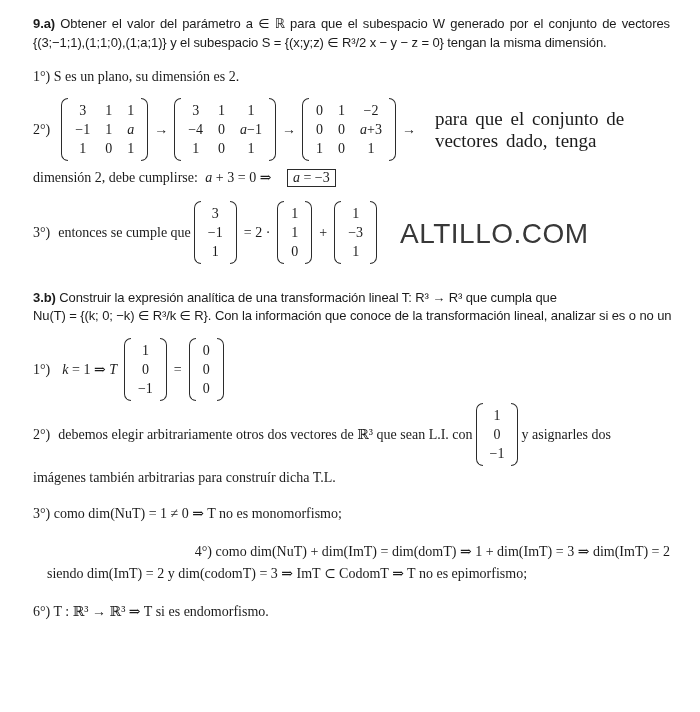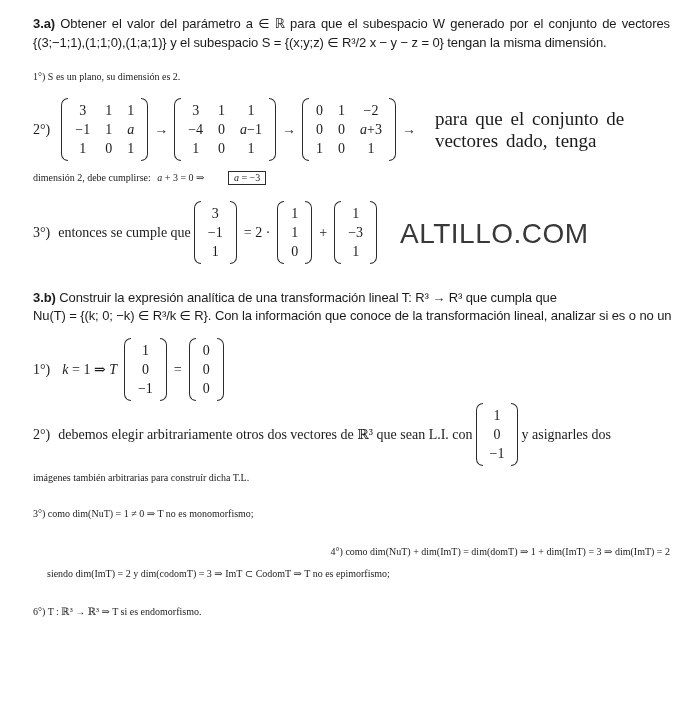--- a/index.html
+++ b/index.html
@@ -23,21 +23,21 @@
     letter-spacing: -0.1px;
     line-height: 19px;
     margin: 0;
     white-space: nowrap;
   }
   .sans b { font-weight: bold; }
   .jlast { white-space: normal; text-align: justify; text-align-last: justify; }
   
   .serif {
     font-family: "Liberation Serif", "DejaVu Serif", serif;
-    font-size: 10px;
+    font-size: 14px;
     line-height: 16px;
     margin: 0;
     white-space: nowrap;
   }
   .row {
     display: flex;
     align-items: center;
     font-family: "Liberation Serif", "DejaVu Serif", serif;
     font-size: 14px;
   }
@@ -74,21 +74,21 @@
   }
   .tail {
     font-size: 19px;
     word-spacing: 3px;
     margin-left: 16px;
   }
   .mathseg { margin: 0 4px; }
   .boxed {
     border: 1px solid #2b2b2b;
     padding: 0px 5px 1px 5px;
-    margin-left: 17px;
+    margin-left: 8px;
   }
   .indent { padding-left: 14px; }
   i { font-style: italic; }
   .watermark {
     position: absolute;
     left: 367px;
     top: 50%;
     transform: translateY(-46%);
     font-family: "Liberation Sans", "DejaVu Sans", sans-serif;
     font-weight: 400;
@@ -109,21 +109,21 @@
   .mt-b4  { margin-top: 22px; text-align: right; }
   .mt-b4b { margin-top: 6px;  }
   .mt-b5  { margin-top: 20px; }
   .mt-b6  { margin-top: 22px; }
 </style>
 </head>
 <body>
 
 <div class="doc">
 
-  <p class="sans jlast"><b>3.a)</b> <span>Obtener el valor del parámetro a ∈ ℝ para que el subespacio W generado por el conjunto de vectores</span></p>
+  <p class="sans jlast"><b>9.a)</b> <span>Obtener el valor del parámetro a ∈ ℝ para que el subespacio W generado por el conjunto de vectores</span></p>
   <p class="sans">{(3;−1;1),(1;1;0),(1;a;1)} y el subespacio S = {(x;y;z) ∈ R³/2 x − y − z = 0} tengan la misma dimensión.</p>
 
   <p class="serif mt-a1">1°) S es un plano, su dimensión es 2.</p>
 
   <div class="row mt-a2">
     <span class="lbl">2°)</span>
     <span class="mat">
         <span class="br l"></span>
         <span class="cells" style="grid-template-columns: repeat(3, auto);">
           <span>3</span>

